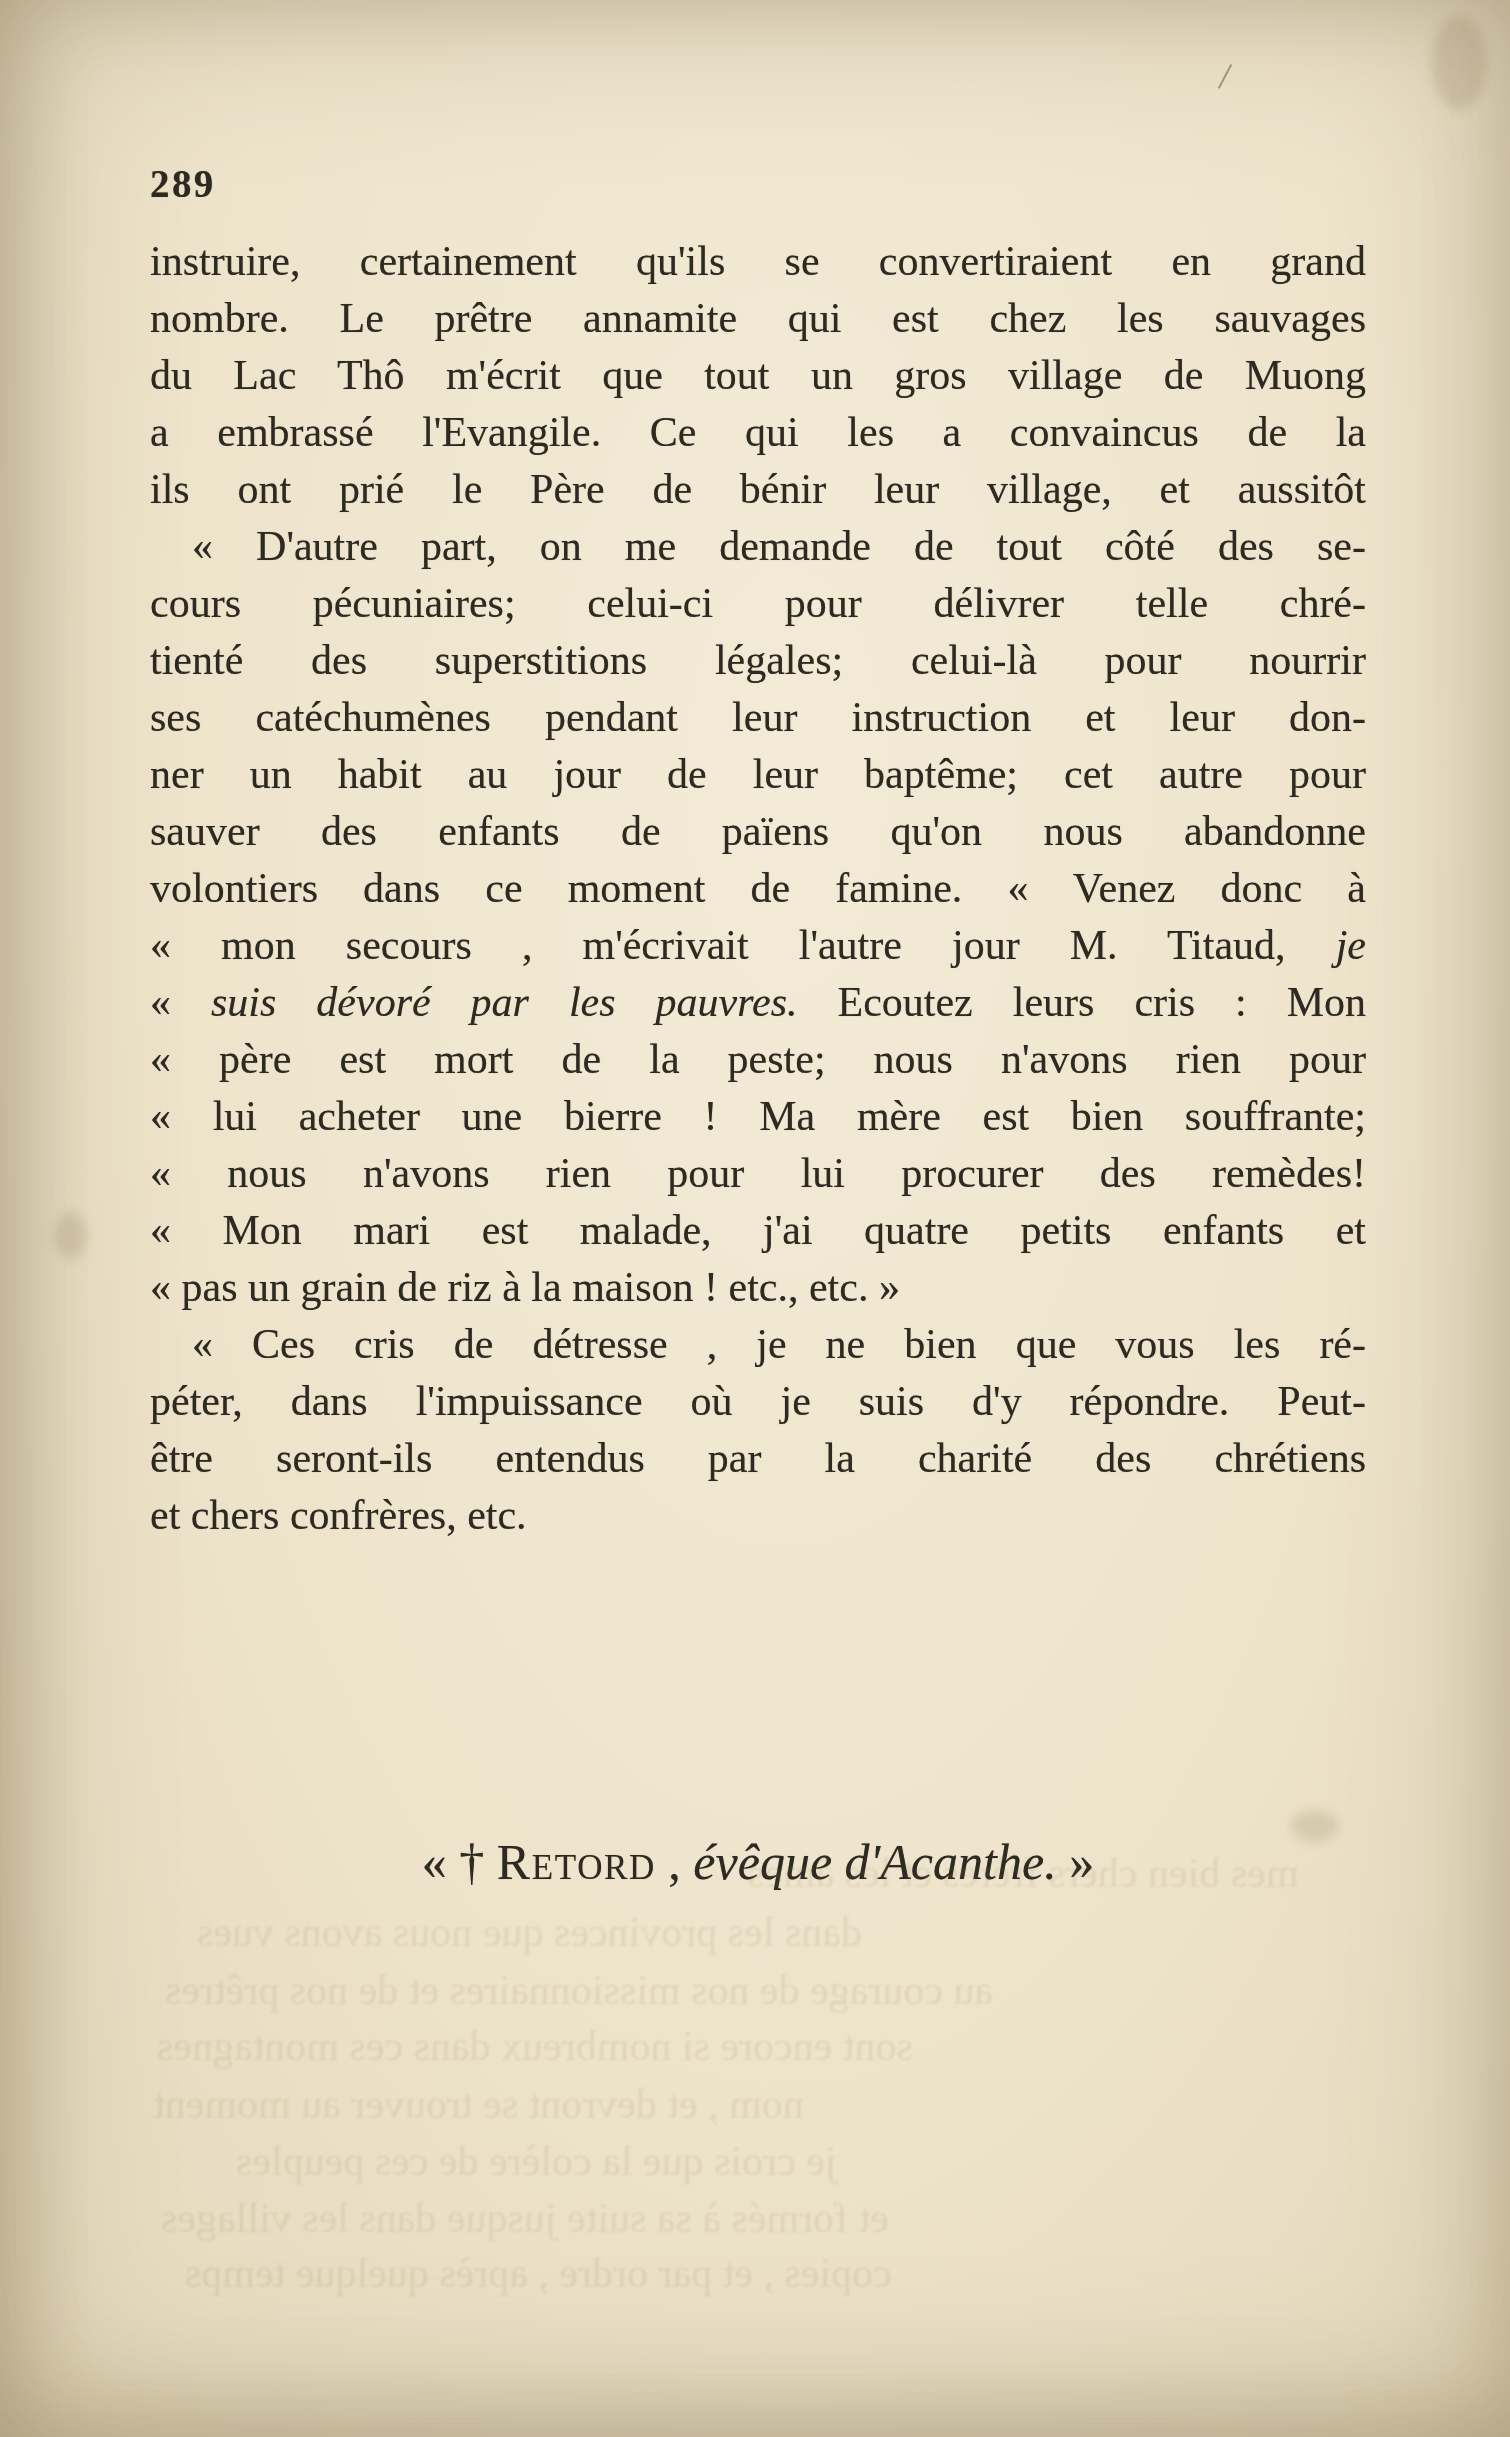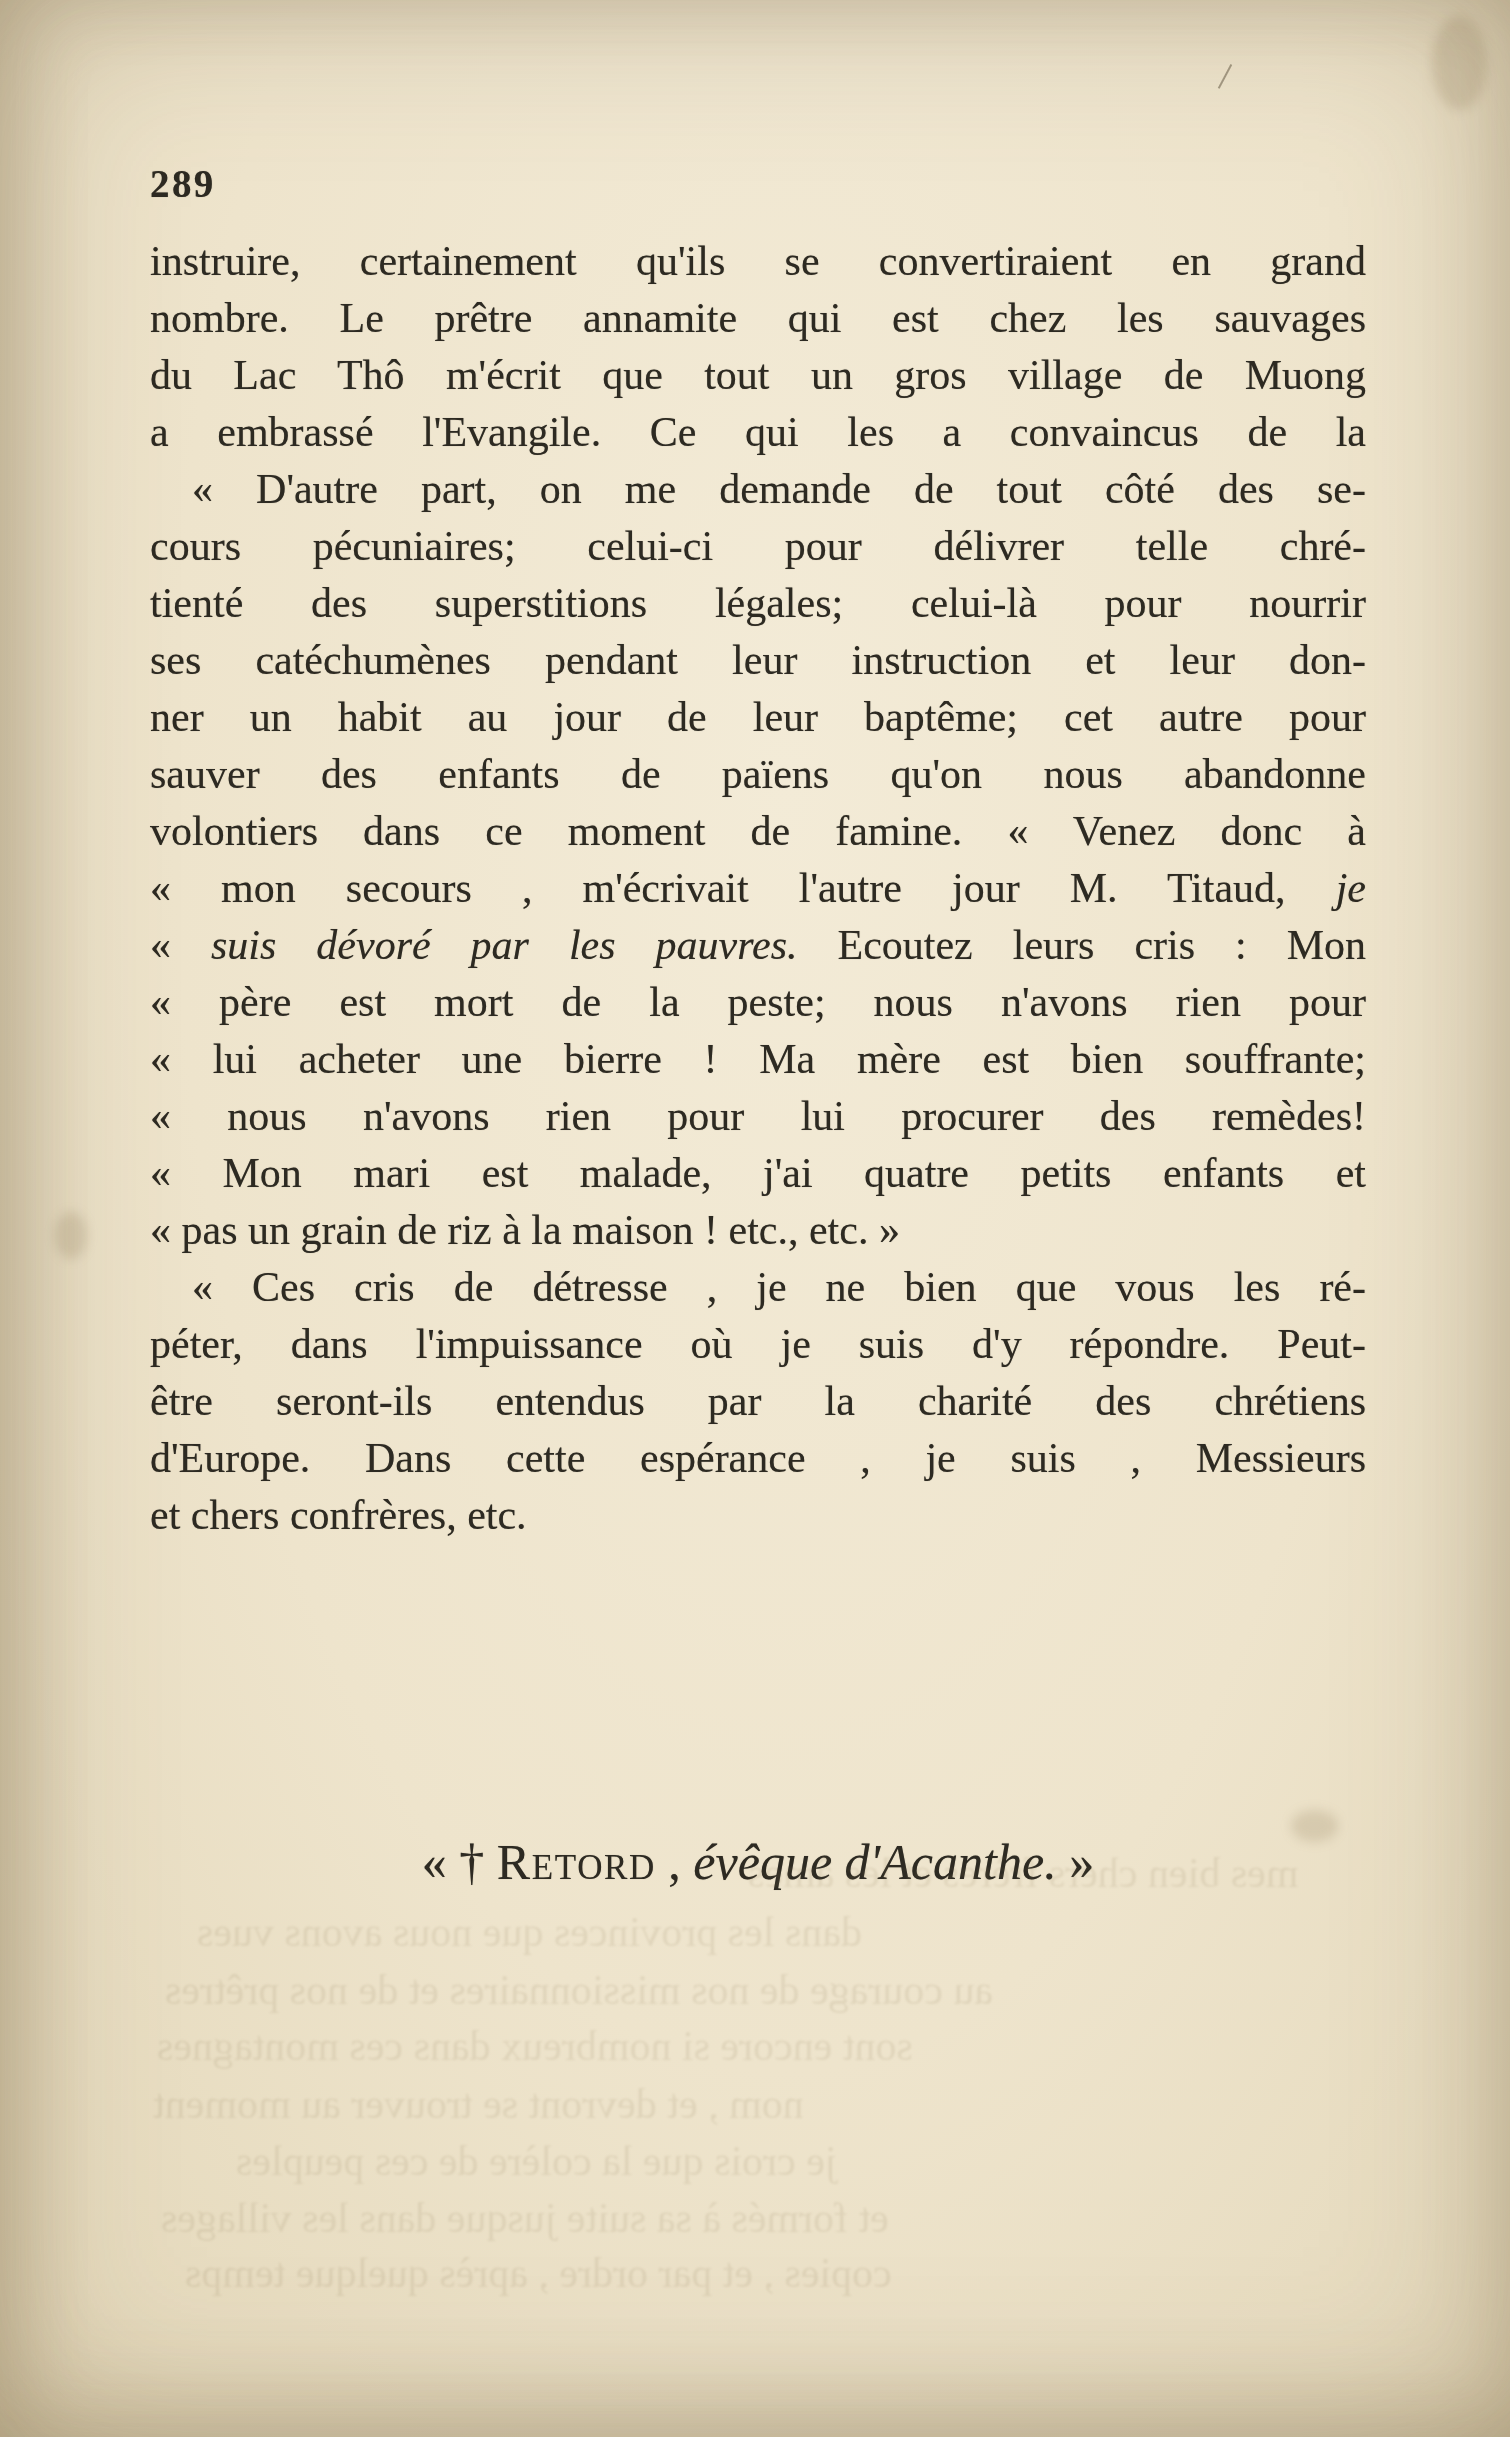--- a/index.html
+++ b/index.html
@@ -76,38 +76,38 @@
 
 <div class="page">
 
   <div class="page-number">289</div>
 
   <div class="text-block">
       <div class="line"><span class="seg">instruire, certainement qu'ils se convertiraient en grand</span></div>
       <div class="line"><span class="seg">nombre. Le prêtre annamite qui est chez les sauvages</span></div>
       <div class="line"><span class="seg">du Lac Thô m'écrit que tout un gros village de Muong</span></div>
       <div class="line"><span class="seg">a embrassé l'Evangile. Ce qui les a convaincus de la</span></div>
+      <div class="line"><span class="seg">ils ont prié le Père de bénir leur village, et aussitôt</span></div>
       <div class="line indent"><span class="seg">« D'autre part, on me demande de tout côté des se-</span></div>
       <div class="line"><span class="seg">cours pécuniaires; celui-ci pour délivrer telle chré-</span></div>
       <div class="line"><span class="seg">tienté des superstitions légales; celui-là pour nourrir</span></div>
       <div class="line"><span class="seg">ses catéchumènes pendant leur instruction et leur don-</span></div>
       <div class="line"><span class="seg">ner un habit au jour de leur baptême; cet autre pour</span></div>
       <div class="line"><span class="seg">sauver des enfants de païens qu'on nous abandonne</span></div>
       <div class="line"><span class="seg">volontiers dans ce moment de famine. « Venez donc à</span></div>
       <div class="line"><span class="seg">« mon secours , m'écrivait l'autre jour M. Titaud, </span><span class="seg italic">je</span></div>
       <div class="line"><span class="seg">« </span><span class="seg italic">suis dévoré par les pauvres.</span><span class="seg"> Ecoutez leurs cris : Mon</span></div>
       <div class="line"><span class="seg">« père est mort de la peste; nous n'avons rien pour</span></div>
       <div class="line"><span class="seg">« lui acheter une bierre ! Ma mère est bien souffrante;</span></div>
       <div class="line"><span class="seg">« nous n'avons rien pour lui procurer des remèdes!</span></div>
       <div class="line"><span class="seg">« Mon mari est malade, j'ai quatre petits enfants et</span></div>
       <div class="line no-fill"><span class="seg">« pas un grain de riz à la maison ! etc., etc. »</span></div>
       <div class="line indent"><span class="seg">« Ces cris de détresse , je ne bien que vous les ré-</span></div>
       <div class="line"><span class="seg">péter, dans l'impuissance où je suis d'y répondre. Peut-</span></div>
       <div class="line"><span class="seg">être seront-ils entendus par la charité des chrétiens</span></div>
-      <div class="line"><span class="seg">d'Europe. Dans cette espérance , je suis , Messieurs</span></div>
       <div class="line no-fill"><span class="seg">et chers confrères, etc.</span></div>
     </div>
 
   <div class="signature"><span class="seg">« † </span><span class="seg smallcaps">Retord</span><span class="seg"> , </span><span class="seg italic">évêque d'Acanthe.</span><span class="seg"> »</span></div>
 
   <div class="bleed-layer">
       <div class="bleed-line" style="left: 748px; top: 1849px;">mes bien chers frères et les âmes</div>
       <div class="bleed-line" style="left: 197px; top: 1908px;">dans les provinces que nous avons vues</div>
       <div class="bleed-line" style="left: 165px; top: 1966px;">au courage de nos missionnaires et de nos prêtres</div>
       <div class="bleed-line" style="left: 157px; top: 2022px;">sont encore si nombreux dans ces montagnes</div>

